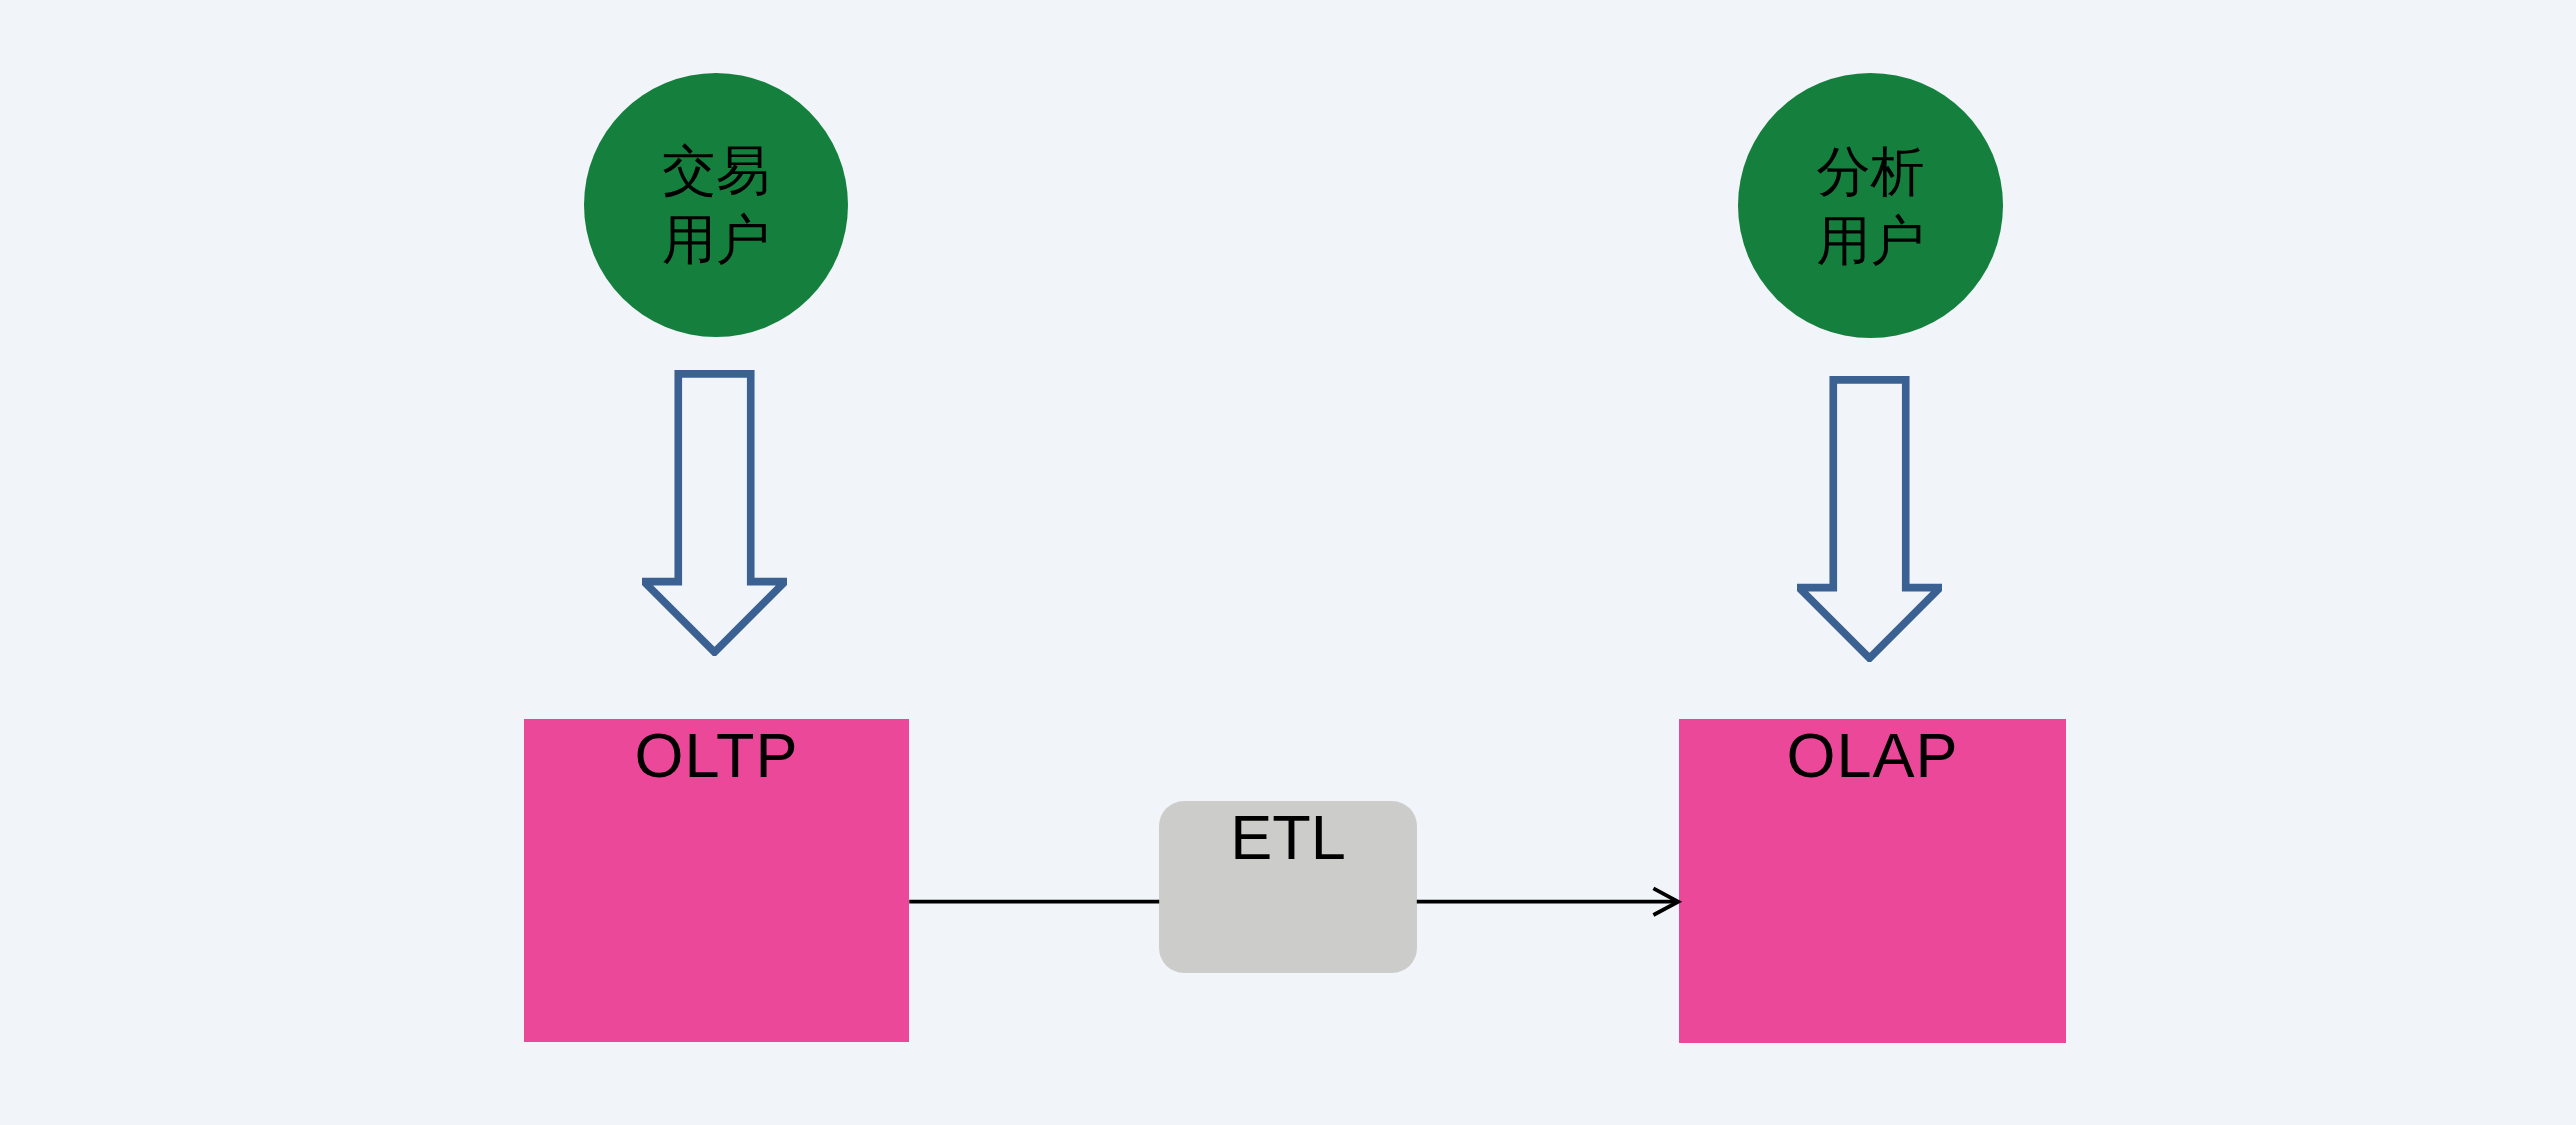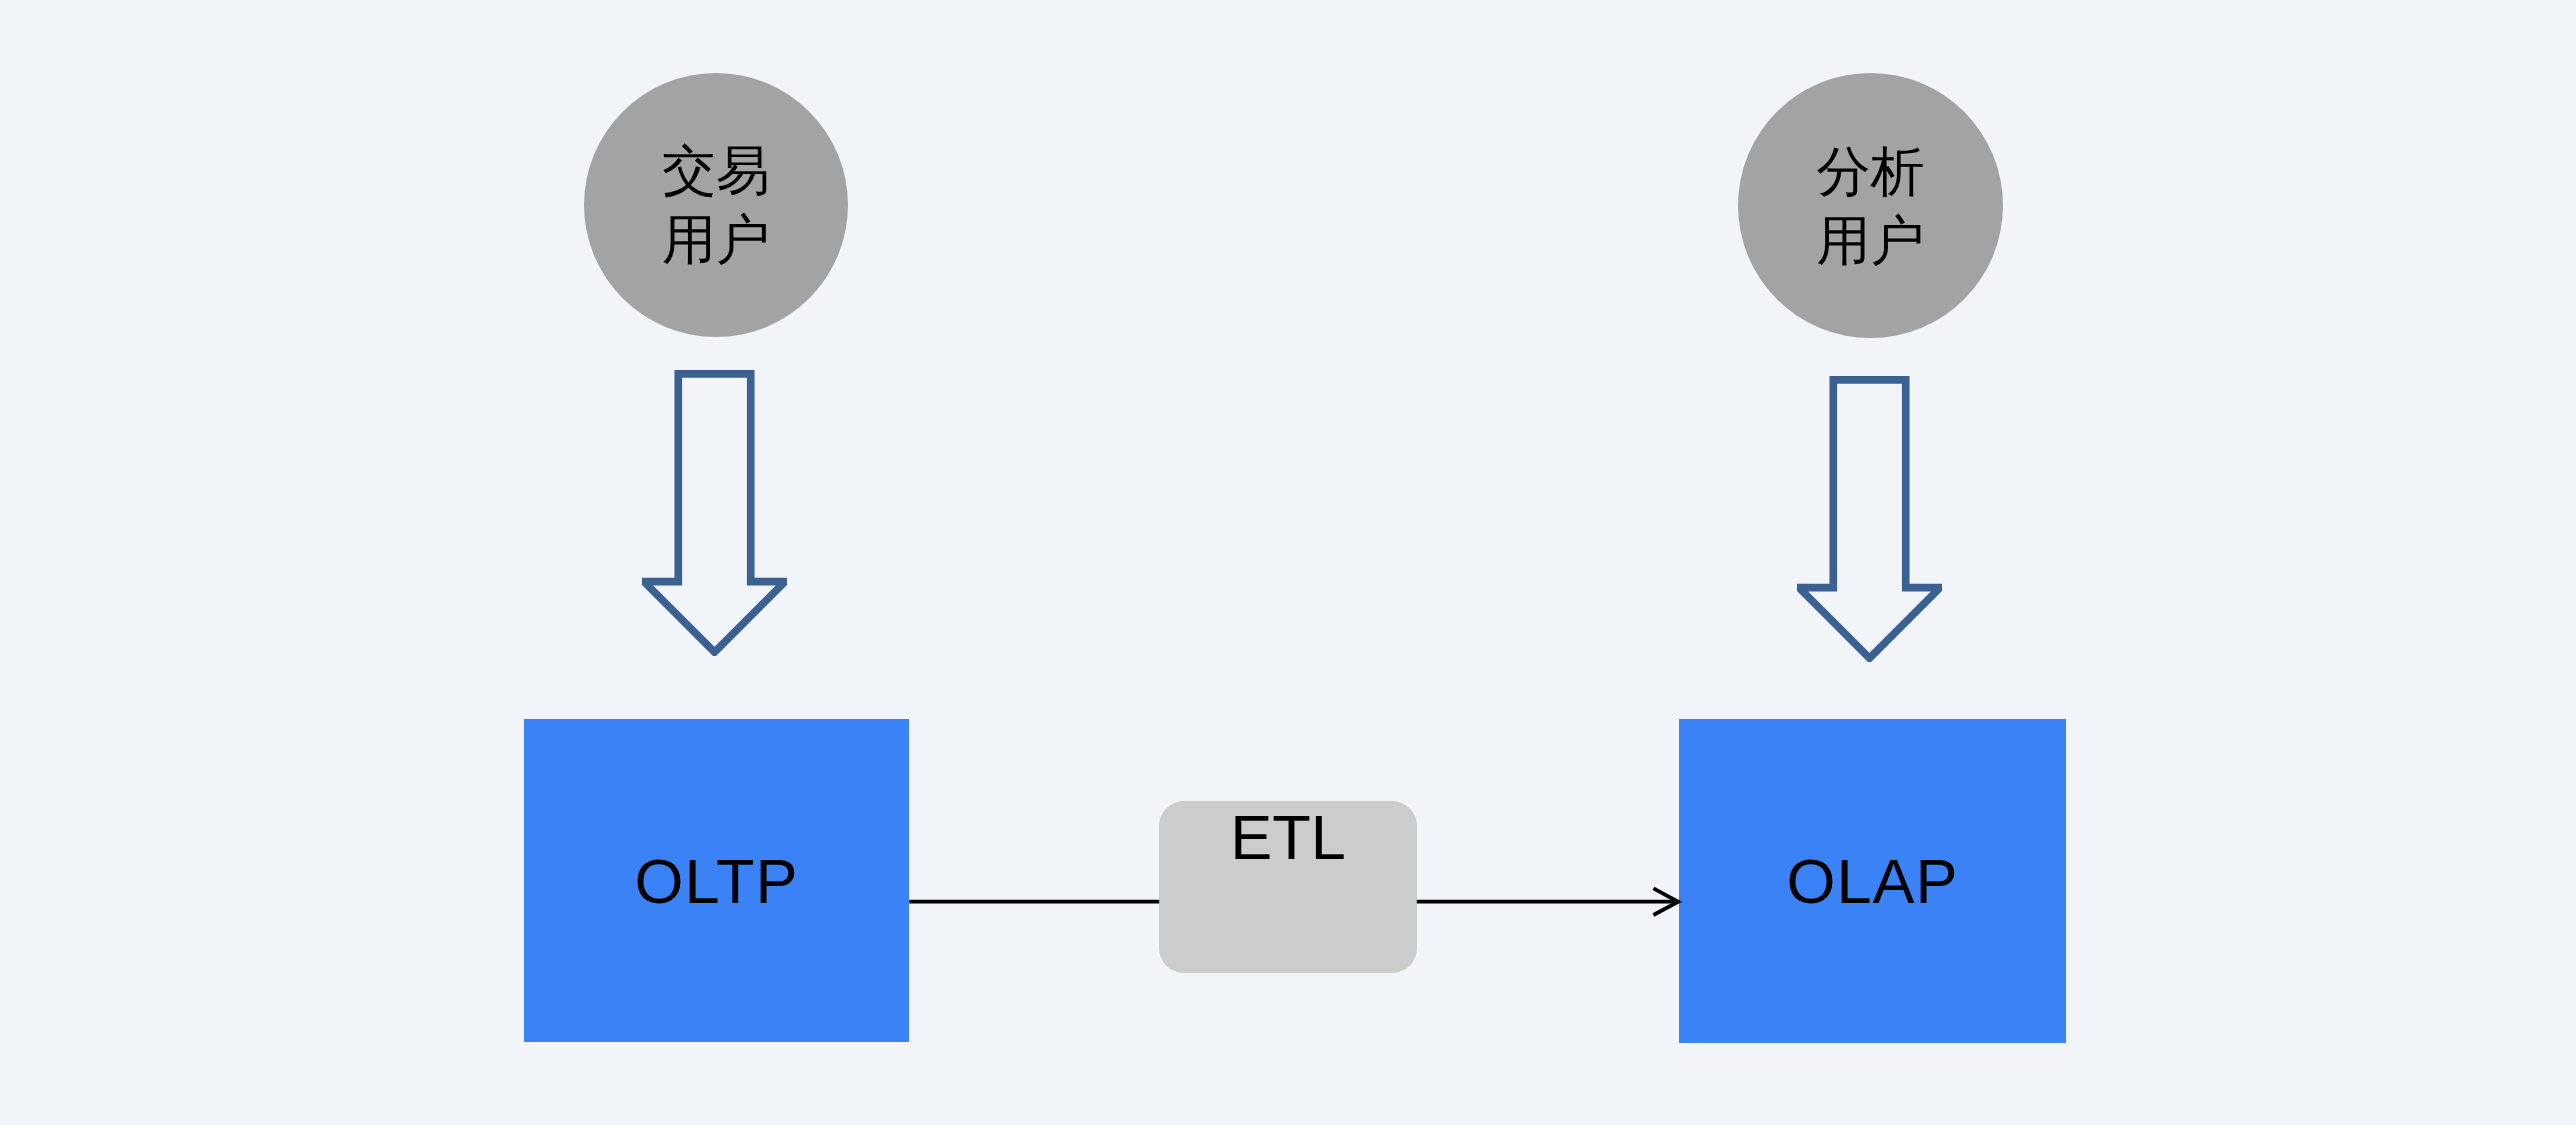--- a/index.html
+++ b/index.html
@@ -12,21 +12,21 @@
   .canvas {
     position: relative;
     width: 2576px;
     height: 1126px;
     background: #F1F5FA;
     overflow: hidden;
   }
   .actor-circle {
     position: absolute;
     border-radius: 50%;
-    background: #a3a3a3;
+    background: #15803d;
     display: flex;
     flex-direction: column;
     align-items: center;
     justify-content: center;
     text-align: center;
     color: #000000;
     font-size: 54px;
     line-height: 69px;
   }
   .actor-left  { left: 584px;  top: 73px; width: 264px; height: 264px; }
@@ -41,23 +41,22 @@
     fill: none;
     stroke: #3A6191;
     stroke-width: 8;
     stroke-linejoin: miter;
   }
   .block-arrow-left  { left: 642px;  top: 370px; }
   .block-arrow-right { left: 1797px; top: 376px; }
 
   .node-box {
     position: absolute;
-    background: #3b82f6;
+    background: #ec4899;
     display: flex;
-    align-items: center;
     justify-content: center;
     color: #000000;
     font-size: 63px;
     letter-spacing: 1px;
   }
   .node-oltp { left: 524px;  top: 719px; width: 385px; height: 323px; }
   .node-olap { left: 1679px; top: 719px; width: 387px; height: 324px; }
 
   .node-etl {
     position: absolute;

